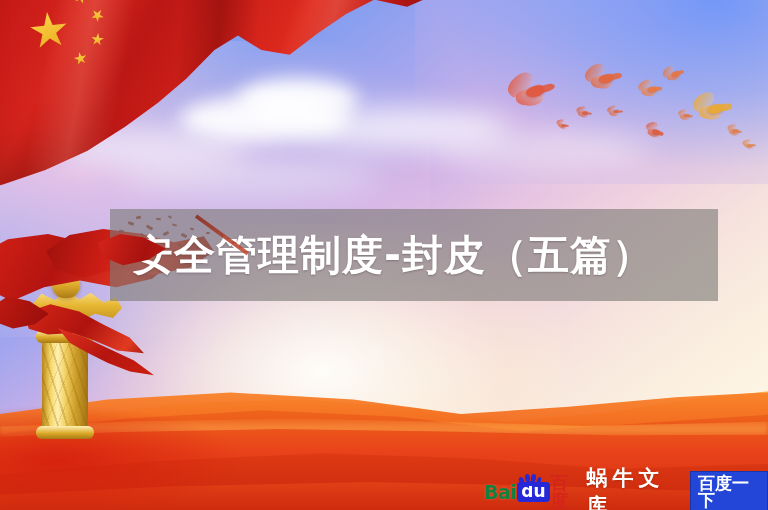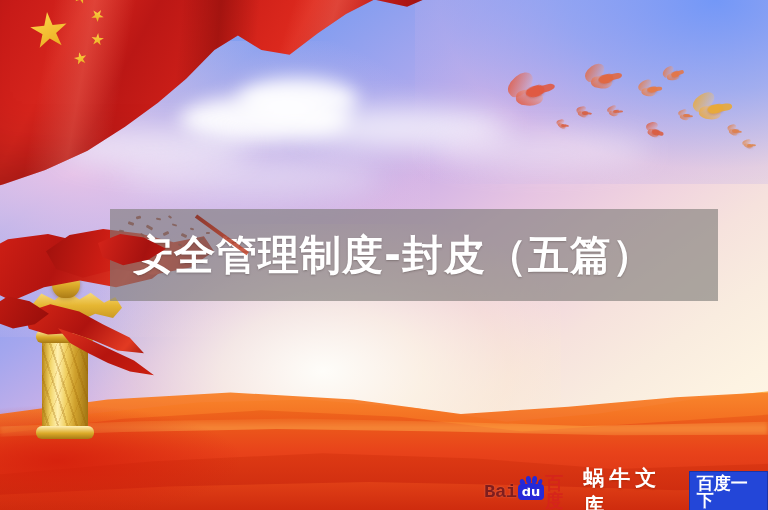--- a/index.html
+++ b/index.html
@@ -164,24 +164,24 @@
 
   
   .watermark{
     position:absolute;left:484px;top:478px;
     display:flex;align-items:center;gap:9px;height:28px;
   }
   .baidu-logo{
     position:relative;display:flex;align-items:center;height:22px;
     font-weight:700;font-size:19px;line-height:1;
   }
-  .baidu-bai{color:#7f1d1d;letter-spacing:-.5px;text-shadow:0 0 2px rgba(255,255,255,.25);font-family:Liberation Mono, monospace;}
+  .baidu-bai{color:#15803d;letter-spacing:-.5px;text-shadow:0 0 2px rgba(255,255,255,.25);}
   .baidu-du{
     background:#2529d8;color:#fff;border-radius:4px;
-    font-size:13px;padding:1px 4px 2px 4px;margin:12px 1px;
+    font-size:17px;padding:1px 4px 2px 4px;margin:12px 1px;
     position:relative;line-height:1;font-weight:700;
   }
   .paw{position:absolute;left:2px;top:-8px;width:22px;height:11px;}
   .paw i{position:absolute;display:block;background:#2529d8;border-radius:50%;}
   .baidu-cn{color:#d6241b;letter-spacing:0px;font-size:18px;opacity:.92;}
   .wm-snail{
     color:#ffffff;font-size:21px;font-weight:700;letter-spacing:5px;
     text-shadow:0 1px 2px rgba(150,40,0,.5);
     font-family:"DejaVu Sans","Liberation Sans",sans-serif;
   }

